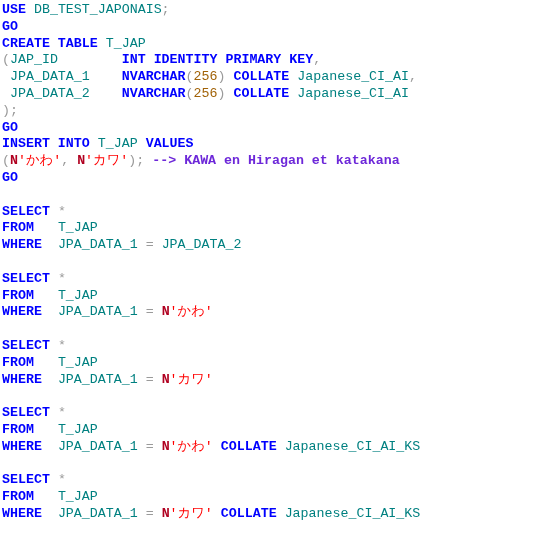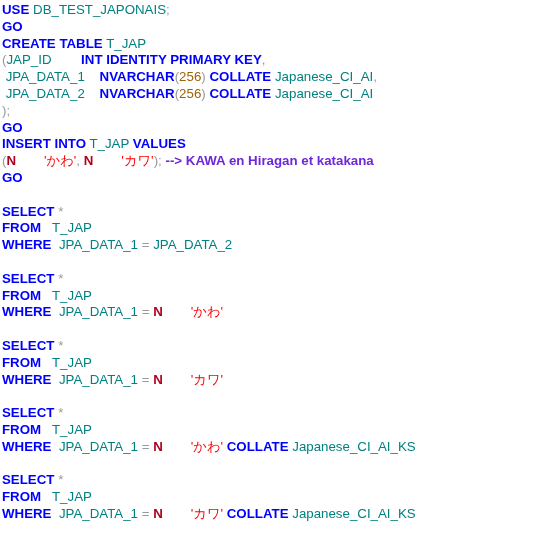--- a/index.html
+++ b/index.html
@@ -13,35 +13,35 @@
     overflow: hidden;
     font-family: "DejaVu Sans Mono", monospace;
   }
   #code {
     position: absolute;
     left: 0;
     top: 0;
     width: 534px;
     padding: 2px 0 0 2px;
     box-sizing: border-box;
-    font-family: Liberation Sans, sans-serif;
+    font-family: Liberation Mono, monospace;
     font-size: 13.3px;
     line-height: 16.8px;
     white-space: pre;
     letter-spacing: 0px;
     color: #000000;
   }
   .ln {
     display: block;
     height: 16.8px;
     white-space: pre;
   }
   .kw   { color: #0000ff; font-weight: bold; }
   .id   { color: #008080; }
-  .str  { color: #ff0000; padding-left: 28px; }
+  .str  { color: #ff0000; }
   .npfx { color: #b00020; font-weight: bold; }
   .cmt  { color: #6d28d9; font-weight: bold; }
   .pun  { color: #9a9a9a; }
   .num  { color: #a16207; }
   .star { color: #9a9a9a; }
   .plain{ color: #000000; }
 </style>
 </head>
 <body>
 

